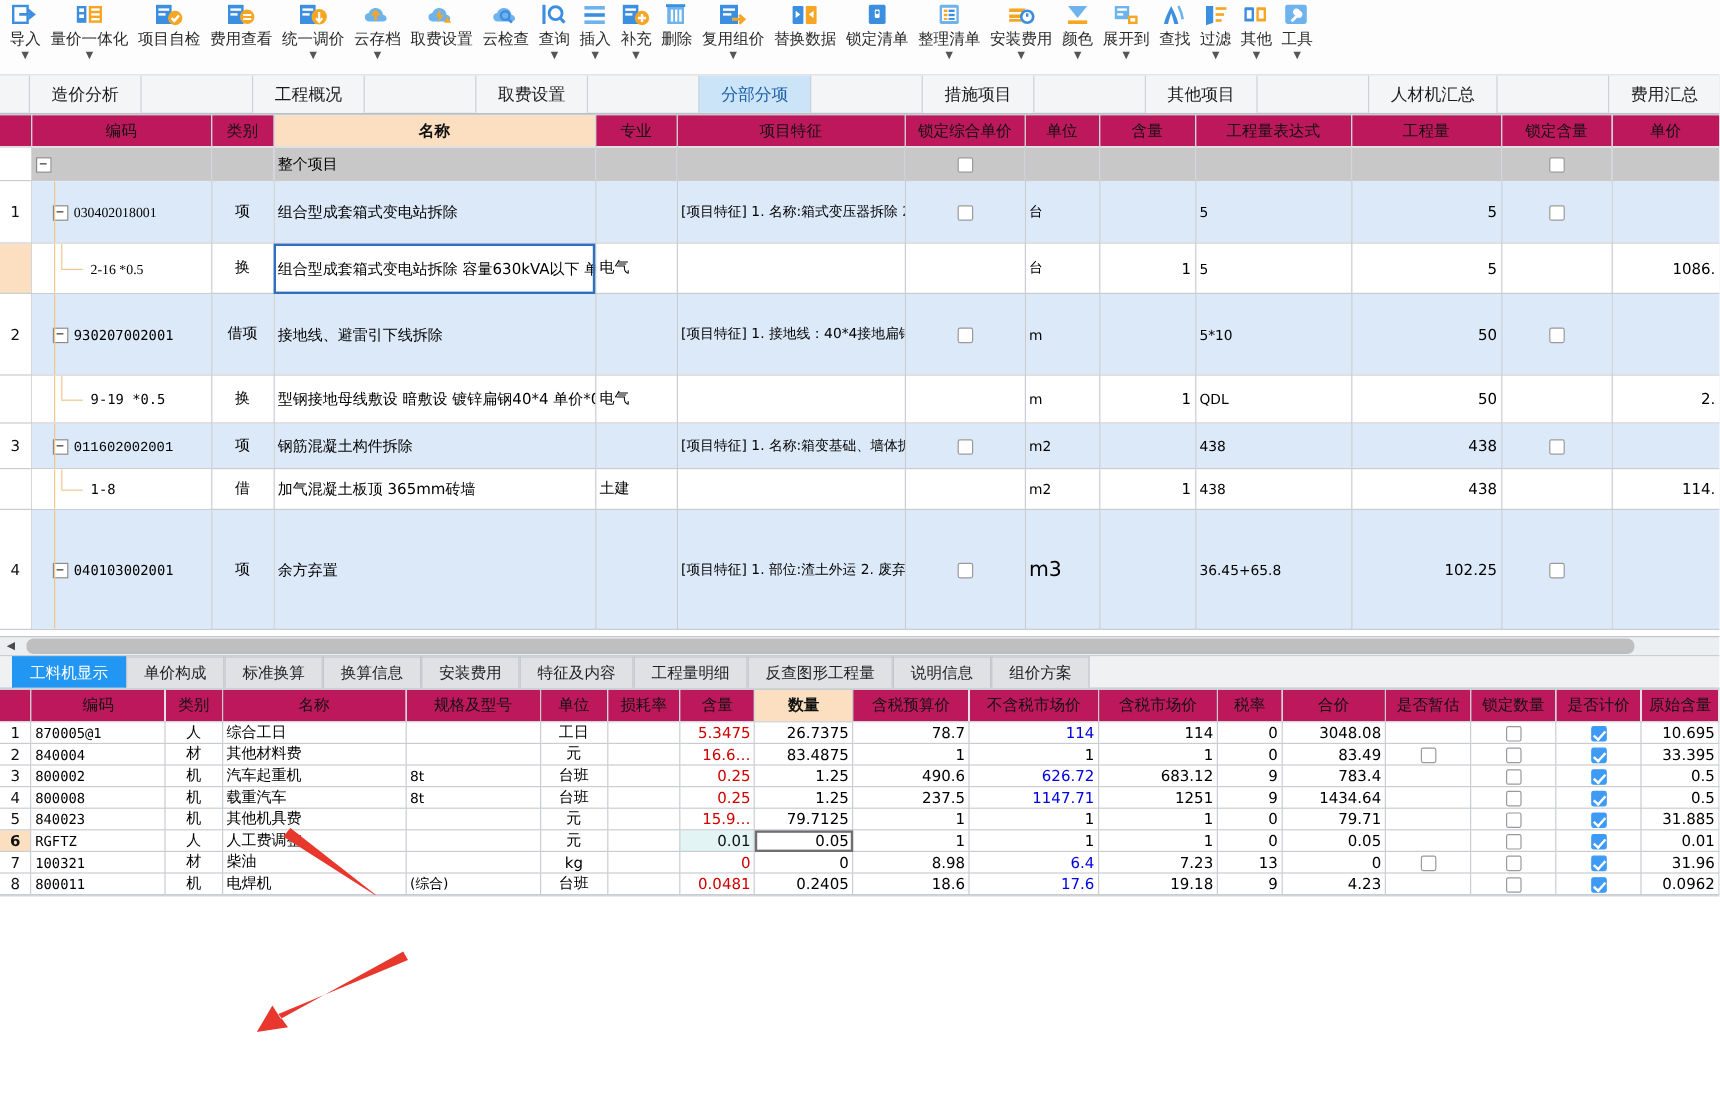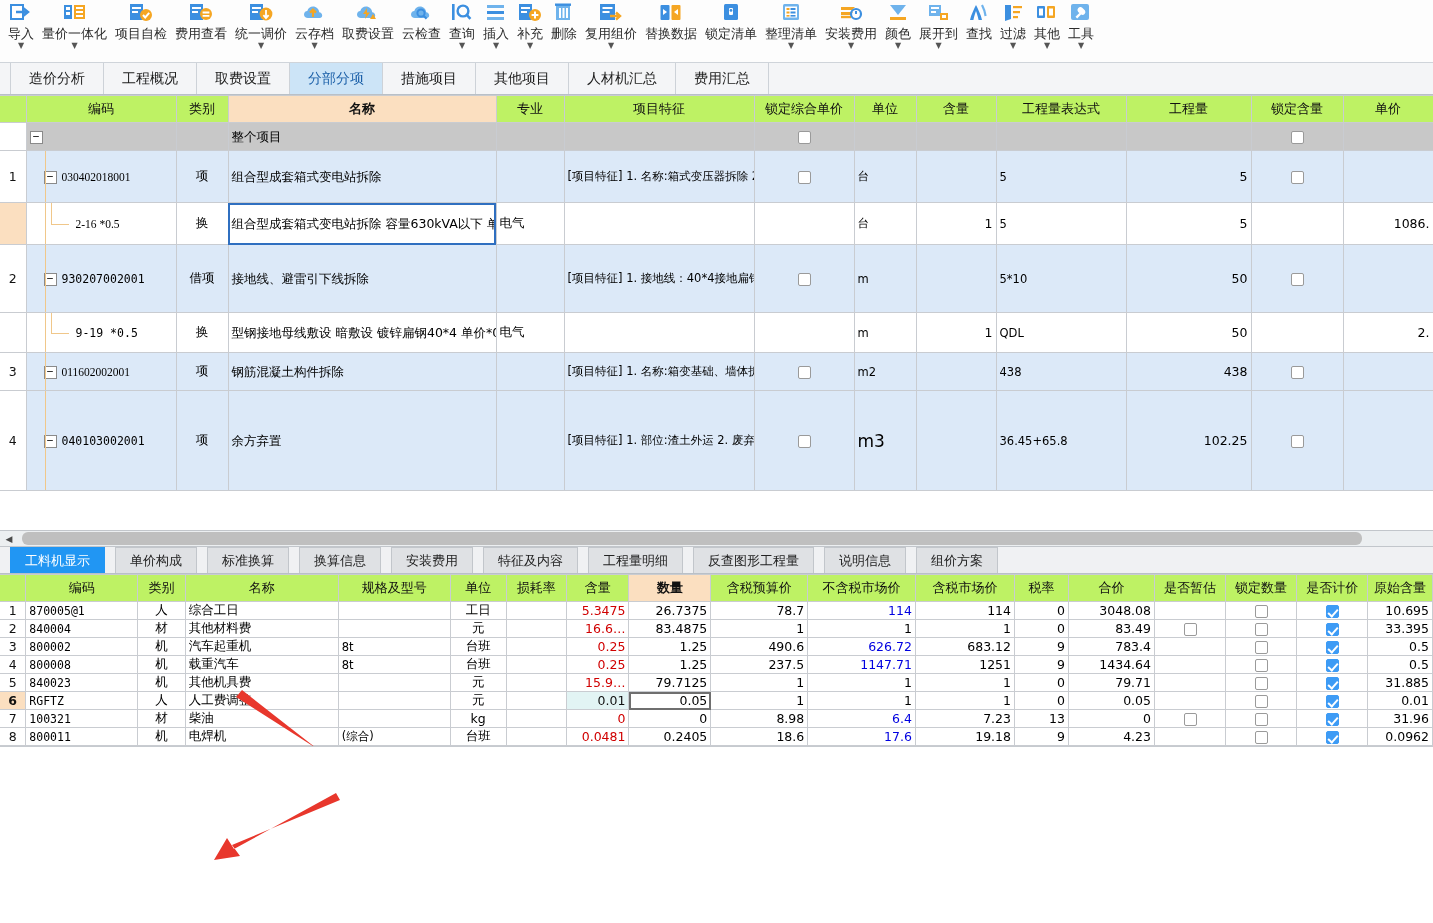--- a/index.html
+++ b/index.html
@@ -20,38 +20,38 @@
     padding:1px 4px 0 4px;min-width:0;flex:0 0 auto;cursor:default;
   }
   .rb .ic{height:24px;display:flex;align-items:flex-end;justify-content:center;margin-bottom:1px;}
   .rb .lb{font-size:13px;color:#2b2b2b;white-space:nowrap;line-height:15px;}
   .rb .car{height:12px;font-size:8px;color:#555;line-height:10px;}
   .rb .car.empty{visibility:hidden;}
   svg.i{display:block;}
   
   .toptabs{
     height:32px;background:#f4f5f7;border-bottom:1px solid #b9c0c7;
-    display:flex;align-items:stretch;padding-left:10px;box-sizing:border-box;
+    display:flex;align-items:stretch;padding-left:24px;box-sizing:border-box;justify-content:space-between;
   }
   .ttab{
     display:flex;align-items:center;justify-content:center;
     padding:0 18px;font-size:14px;color:#1b1b1b;
     border-left:1px solid #cdd2d8;border-right:1px solid #cdd2d8;
     background:#f4f5f7;margin-right:-1px;cursor:default;white-space:nowrap;
   }
   .ttab.active{background:#cce4f7;color:#1a5fa8;}
   
   .grid{border-collapse:collapse;table-layout:fixed;width:100%;}
   .grid th,.grid td{
     border-right:1px solid #c9ccd1;border-bottom:1px solid #c9ccd1;
     padding:0 3px;font-weight:normal;font-size:12.5px;vertical-align:middle;
     overflow:hidden;white-space:nowrap;
   }
   .ghead th{
-    background:#bef264;text-align:center;height:26px;color:#111;font-size:13px;
+    background:#be185d;text-align:center;height:26px;color:#111;font-size:13px;
     border-top:1px solid #c9ccd1;
   }
   .ghead th.hl{background:#fbdfc0;font-weight:bold;}
   
   .upperwrap{height:435px;overflow:hidden;position:relative;background:#fff;}
   .r-blue  td{background:#dce9f8;}
   .r-white td{background:#ffffff;}
   .r-grey  td{background:#c8c8c8;}
   .c-idx{text-align:center;background:#ffffff !important;color:#111;}
   .c-idx.sel{background:#fbdfc0 !important;}
@@ -90,21 +90,21 @@
   .strack{flex:1;height:13px;background:#eceff1;position:relative;}
   .sthumb{position:absolute;left:6px;top:0;height:13px;width:1340px;background:#bfbfbf;border-radius:6px;}
   
   .btabs{
     height:27px;background:#f0f1f3;display:flex;align-items:stretch;
     padding-left:10px;box-sizing:border-box;border-bottom:1px solid #b9c0c7;
   }
   .btab{
     display:flex;align-items:center;justify-content:center;padding:0 14px;
     font-size:13px;color:#222;background:#dfe1e4;border:1px solid #c2c6cb;
-    border-bottom:none;margin-right:10px;cursor:default;white-space:nowrap;
+    border-bottom:none;margin-right:0;cursor:default;white-space:nowrap;
   }
   .btab.active{background:#2196f3;color:#fff;border-color:#2196f3;font-weight:normal;}
   
   .lowerwrap{background:#fff;}
   .cell-qty{background:#e2f4f4;color:#d00000;font-weight:bold;text-align:right;}
   .cell-qty.plain{color:#111;font-weight:normal;background:#e2f4f4;}
   .cell-blue{color:#0000e0;font-weight:bold;text-align:right;}
   .cell-orig{background:#faf7f0;text-align:right;}
   .rowsel .c-idx{background:#fbdfc0 !important;font-weight:bold;}
   .boxsel{outline:2px solid #6f6f6f;outline-offset:-2px;}
@@ -532,33 +532,48 @@
           <td class="c-ctr"></td>
           <td class="c-lft" style="font-size: 11.5px;">m</td>
           <td class="c-num">1</td>
           <td class="c-lft" style="font-size: 11.5px;">QDL</td>
           <td class="c-num">50</td>
           <td class="c-ctr"></td>
           <td class="c-num">2.</td>
         </tr>
         <tr class="r-blue" style="height: 38px;">
           <td class="c-idx">3</td>
-          <td class="c-lft treecell"><span class="vline"></span><span style="display:inline-block;width:14px"></span><span class="tbox">−</span><span style="font-family:Liberation Serif, serif;font-size:11.5px">011602002001</span></td>
+          <td class="c-lft treecell"><span class="vline"></span><span style="display:inline-block;width:14px"></span><span class="tbox">−</span><span style="font-family:Liberation Mono, monospace;font-size:11.5px">011602002001</span></td>
           <td class="c-ctr">项</td>
           <td class="c-lft wrapcell">钢筋混凝土构件拆除</td>
           <td class="c-lft"></td>
           <td class="c-lft wrapcell" style="font-size: 11.5px;">[项目特征]
 1. 名称:箱变基础、墙体拆除</td>
           <td class="c-ctr"><span class="cbx"></span></td>
           <td class="c-lft" style="font-size: 11.5px;">m2</td>
           <td class="c-num"></td>
           <td class="c-lft" style="font-size: 11.5px;">438</td>
           <td class="c-num">438</td>
           <td class="c-ctr"><span class="cbx"></span></td>
           <td class="c-num"></td>
+        </tr>
+        <tr class="r-white" style="height: 34px;">
+          <td class="c-idx"></td>
+          <td class="c-lft treecell"><span class="vline"></span><span class="elbow"></span><span class="elbow-h"></span><span style="display:inline-block;width:46px"></span><span style="font-family:'DejaVu Sans Mono',monospace;font-size:11.5px">1-8</span></td>
+          <td class="c-ctr">借</td>
+          <td class="c-lft wrapcell">加气混凝土板顶 365mm砖墙</td>
+          <td class="c-lft">土建</td>
+          <td class="c-lft wrapcell" style="font-size: 11.5px;"></td>
+          <td class="c-ctr"></td>
+          <td class="c-lft" style="font-size: 11.5px;">m2</td>
+          <td class="c-num">1</td>
+          <td class="c-lft" style="font-size: 11.5px;">438</td>
+          <td class="c-num">438</td>
+          <td class="c-ctr"></td>
+          <td class="c-num">114.</td>
         </tr>
         <tr class="r-blue" style="height: 100px;">
           <td class="c-idx">4</td>
           <td class="c-lft treecell"><span class="vline"></span><span style="display:inline-block;width:14px"></span><span class="tbox">−</span><span style="font-family:'DejaVu Sans Mono',monospace;font-size:11.5px">040103002001</span></td>
           <td class="c-ctr">项</td>
           <td class="c-lft wrapcell">余方弃置</td>
           <td class="c-lft"></td>
           <td class="c-lft wrapcell" style="font-size: 11.5px;">[项目特征]
 1. 部位:渣土外运
 2. 废弃料品种:渣土

